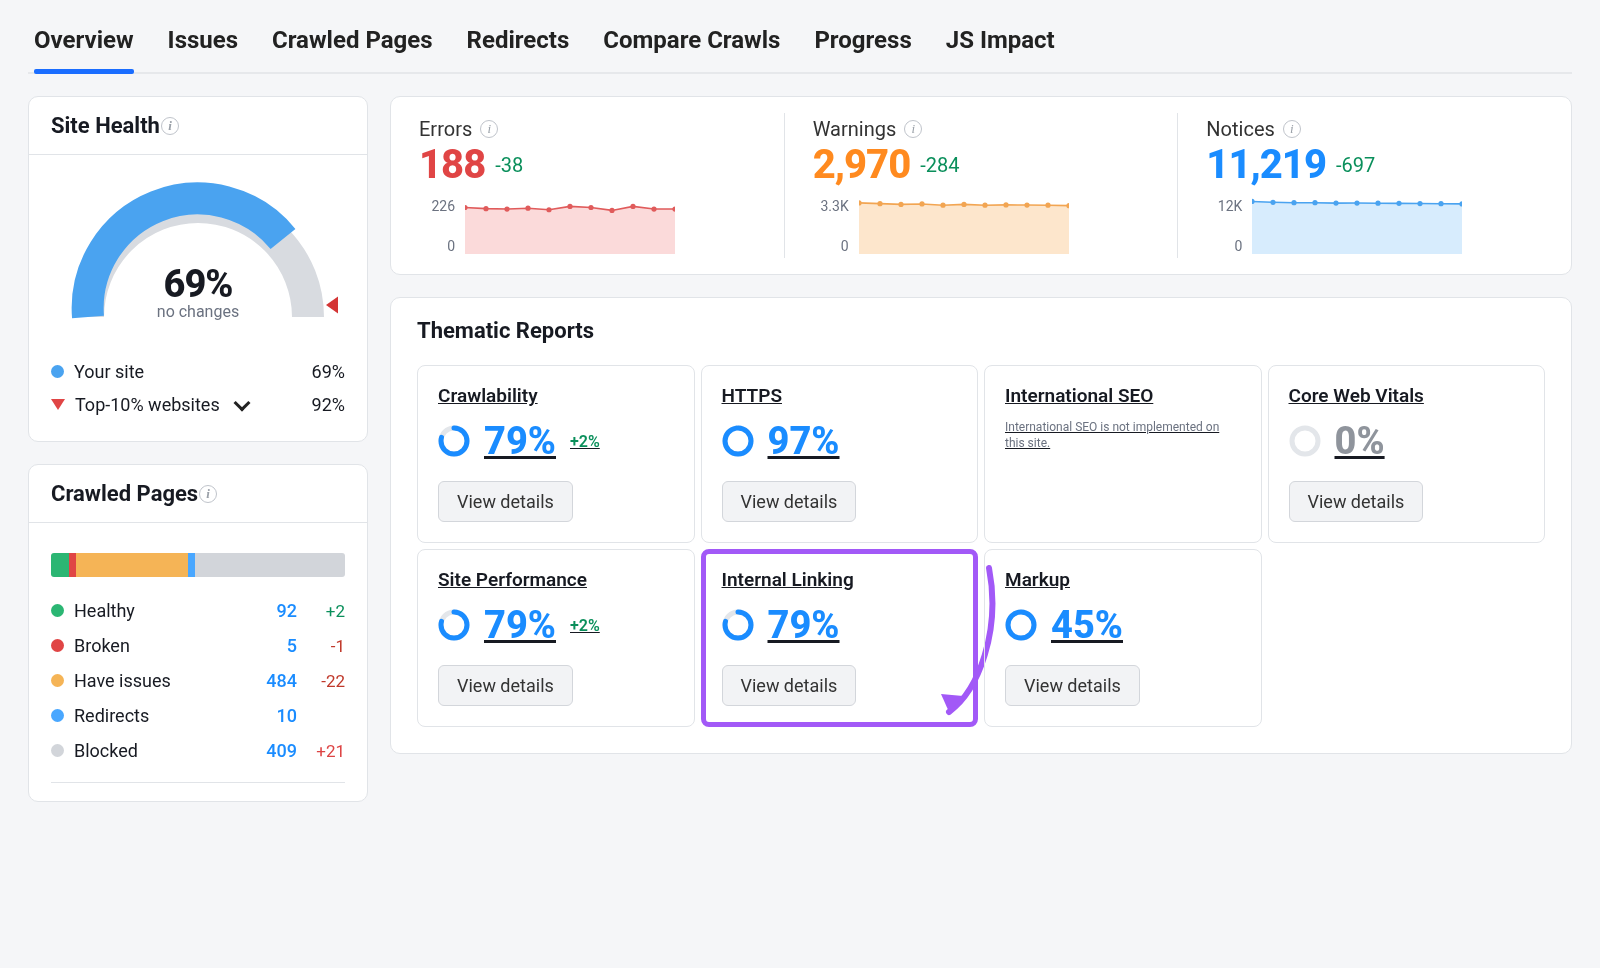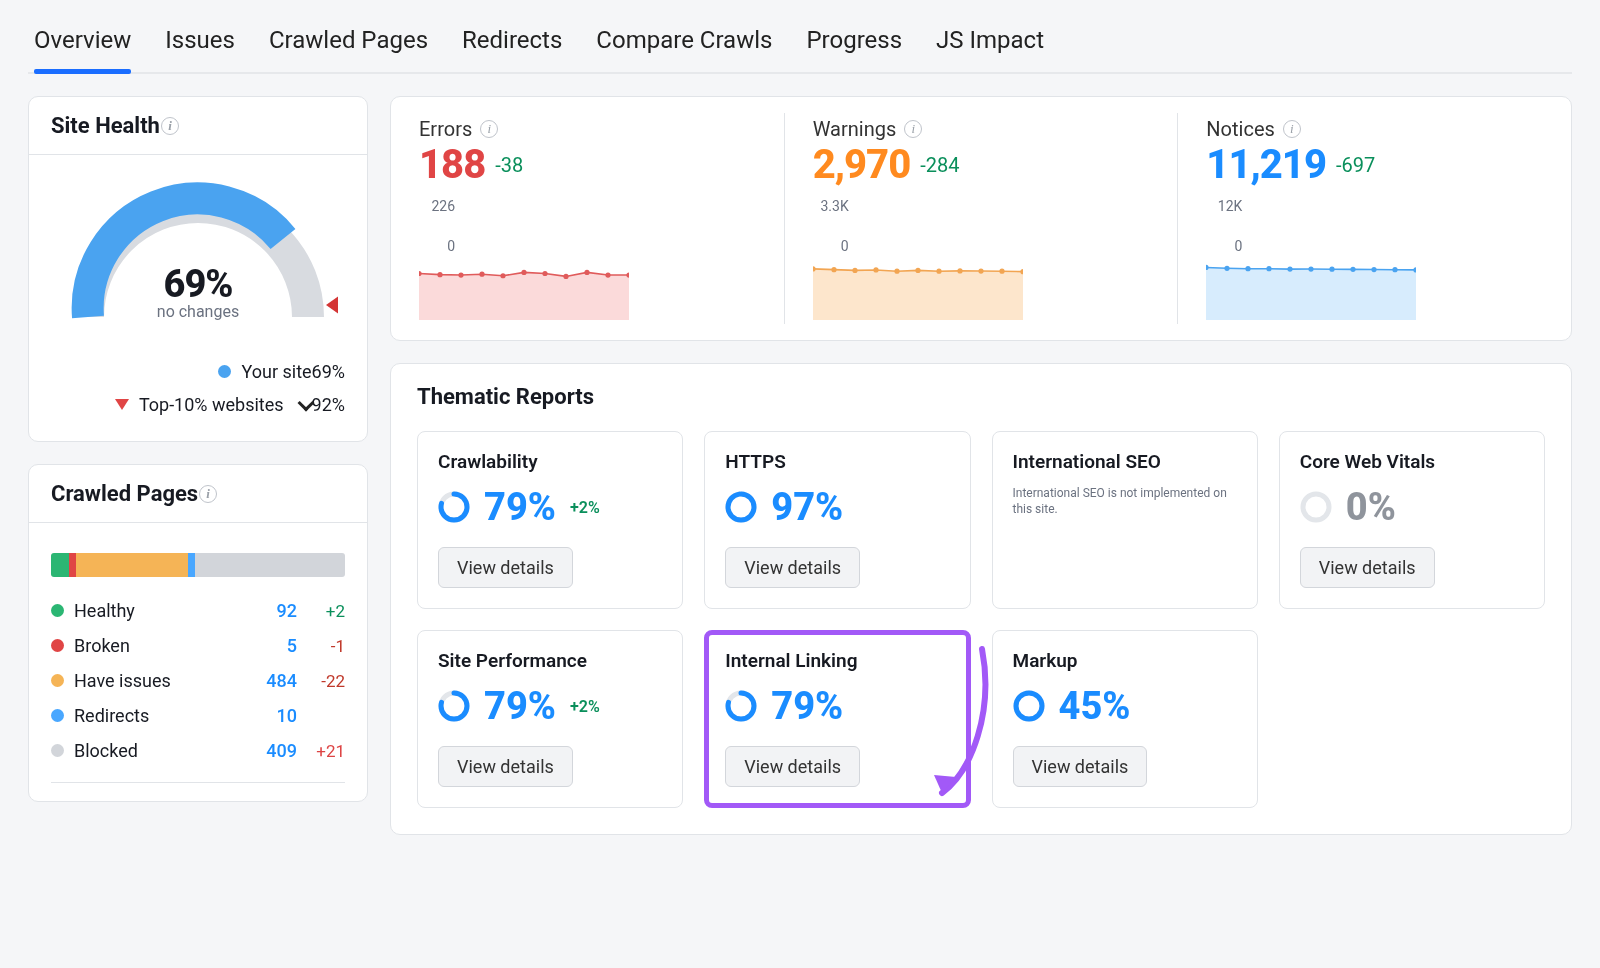--- a/index.html
+++ b/index.html
@@ -13,39 +13,39 @@
     --orange:#ff8a1f;
     --green:#0a8f5b;
     --grey:#c9cdd4;
     --purple:#a259f7;
   }
   *{box-sizing:border-box;}
   body{margin:0;background:var(--bg);font-family:-apple-system,BlinkMacSystemFont,"Segoe UI",Roboto,Arial,sans-serif;color:var(--text);}
   .wrap{padding:0 28px 28px 28px;min-width:1450px;}
   
   .tabs{display:flex;gap:34px;padding:26px 6px 0 6px;border-bottom:2px solid #e6e8eb;}
-  .tab{font-size:24px;font-weight:400;color:#222;padding-bottom:18px;cursor:pointer;position:relative;}
+  .tab{font-size:24px;font-weight:700;color:#222;padding-bottom:18px;cursor:pointer;position:relative;}
   .tab.active::after{content:"";position:absolute;left:0;right:0;bottom:-2px;height:5px;background:#1a6dff;border-radius:2px;}
   
   .content{display:flex;gap:22px;margin-top:22px;}
   .col-left{flex:0 0 340px;display:flex;flex-direction:column;gap:22px;}
   .col-right{flex:1;display:flex;flex-direction:column;gap:22px;}
   .card{background:var(--card);border:1px solid var(--border);border-radius:10px;}
   .card-pad{padding:18px 22px;}
   .card-header{display:flex;align-items:center;gap:1px;padding:16px 22px;border-bottom:1px solid var(--border);font-size:22px;font-weight:700;}
   .info-icon{display:inline-flex;width:18px;height:18px;border-radius:50%;color:#9aa0a8;align-items:center;justify-content:center;font-size:13px;font-style:italic;font-family:Georgia,serif;border:1.5px solid #c0c4cb;}
   
   .gauge-wrap{padding:22px 20px 18px 20px;}
   .gauge{position:relative;width:280px;height:150px;margin:0 auto 6px auto;}
   .gauge svg{width:100%;height:100%;}
   .gauge-center{position:absolute;left:0;right:0;bottom:6px;text-align:center;}
   .gauge-val{font-size:38px;font-weight:800;letter-spacing:-1px;}
   .gauge-sub{font-size:16px;color:var(--muted);margin-top:-4px;}
   .legend{padding:4px 22px 20px 22px;font-size:18px;}
-  .legend-row{display:flex;align-items:center;justify-content:flex-end;padding:6px 0;}
+  .legend-row{display:flex;align-items:center;justify-content:space-between;padding:6px 0;}
   .legend-left{display:flex;align-items:center;gap:10px;}
   .dot{width:13px;height:13px;border-radius:50%;display:inline-block;}
   .tri-down{width:0;height:0;border-left:7px solid transparent;border-right:7px solid transparent;border-top:11px solid #e04545;}
   .chev{display:inline-block;width:12px;height:12px;border-right:3px solid #222;border-bottom:3px solid #222;transform:rotate(45deg);margin-left:6px;margin-top:-4px;}
   
   .cp-val{font-size:34px;font-weight:800;color:var(--blue);}
   .nc{font-size:18px;color:var(--muted);font-weight:500;margin-left:6px;}
   .bar{display:flex;height:24px;border-radius:3px;overflow:hidden;margin-top:12px;}
   .seg{height:100%;}
   .cp-table{margin-top:16px;border-bottom:1px solid var(--border);padding-bottom:14px;}
@@ -56,26 +56,26 @@
   .delta.pos{color:var(--green);}
   .delta.neg{color:#c0392b;}
   .delta.posred{color:#d44;}
   
   .kpis{display:flex;padding:16px 0;}
   .kpi{flex:1;padding:4px 28px;}
   .kpi + .kpi{border-left:1px solid var(--border);}
   .kpi-title{font-size:20px;color:#333;display:flex;align-items:center;gap:8px;}
   .kpi-val{font-size:40px;font-weight:800;letter-spacing:-1px;margin-top:6px;}
   .kpi-delta{font-size:20px;font-weight:400;color:var(--green);margin-left:10px;vertical-align:6px;}
-  .spark-wrap{display:flex;align-items:flex-start;margin-top:10px;gap:10px;flex-direction:column;}
+  .spark-wrap{display:flex;align-items:flex-start;margin-top:10px;gap:10px;}
   .spark-labels{display:flex;flex-direction:column;justify-content:space-between;color:var(--muted);font-size:14px;height:56px;text-align:right;min-width:36px;}
   .spark{width:210px;height:56px;}
   
   .tr-header{font-size:22px;font-weight:700;padding:20px 26px 8px 26px;}
-  .tiles{display:grid;grid-template-columns:repeat(4,1fr);gap:21px;padding:14px 26px 26px 26px;}
+  .tiles{display:grid;grid-template-columns:repeat(4,1fr);gap:6px;padding:14px 26px 26px 26px;text-decoration:underline;}
   .tile{border:1px solid var(--border);border-radius:8px;padding:18px 20px 20px 20px;position:relative;}
   .tile.hl{border:5px solid var(--purple);padding:14px 16px 16px 16px;}
   .tile h4{margin:0 0 12px 0;font-size:19px;font-weight:600;}
   .tile-val{display:flex;align-items:center;gap:14px;}
   .donut{width:32px;height:32px;}
   .pct{font-size:38px;font-weight:800;color:var(--blue);}
   .pct.grey{color:#8f949c;}
   .td-delta{font-size:16px;color:var(--green);font-weight:600;}
   .tile p{margin:4px 0 0 0;color:var(--muted);font-size:12px;line-height:1.35;}
   .btn{margin-top:18px;display:inline-block;background:#f2f3f5;border:1px solid #d3d6db;border-radius:6px;padding:9px 18px;font-size:18px;color:#333;cursor:pointer;}

